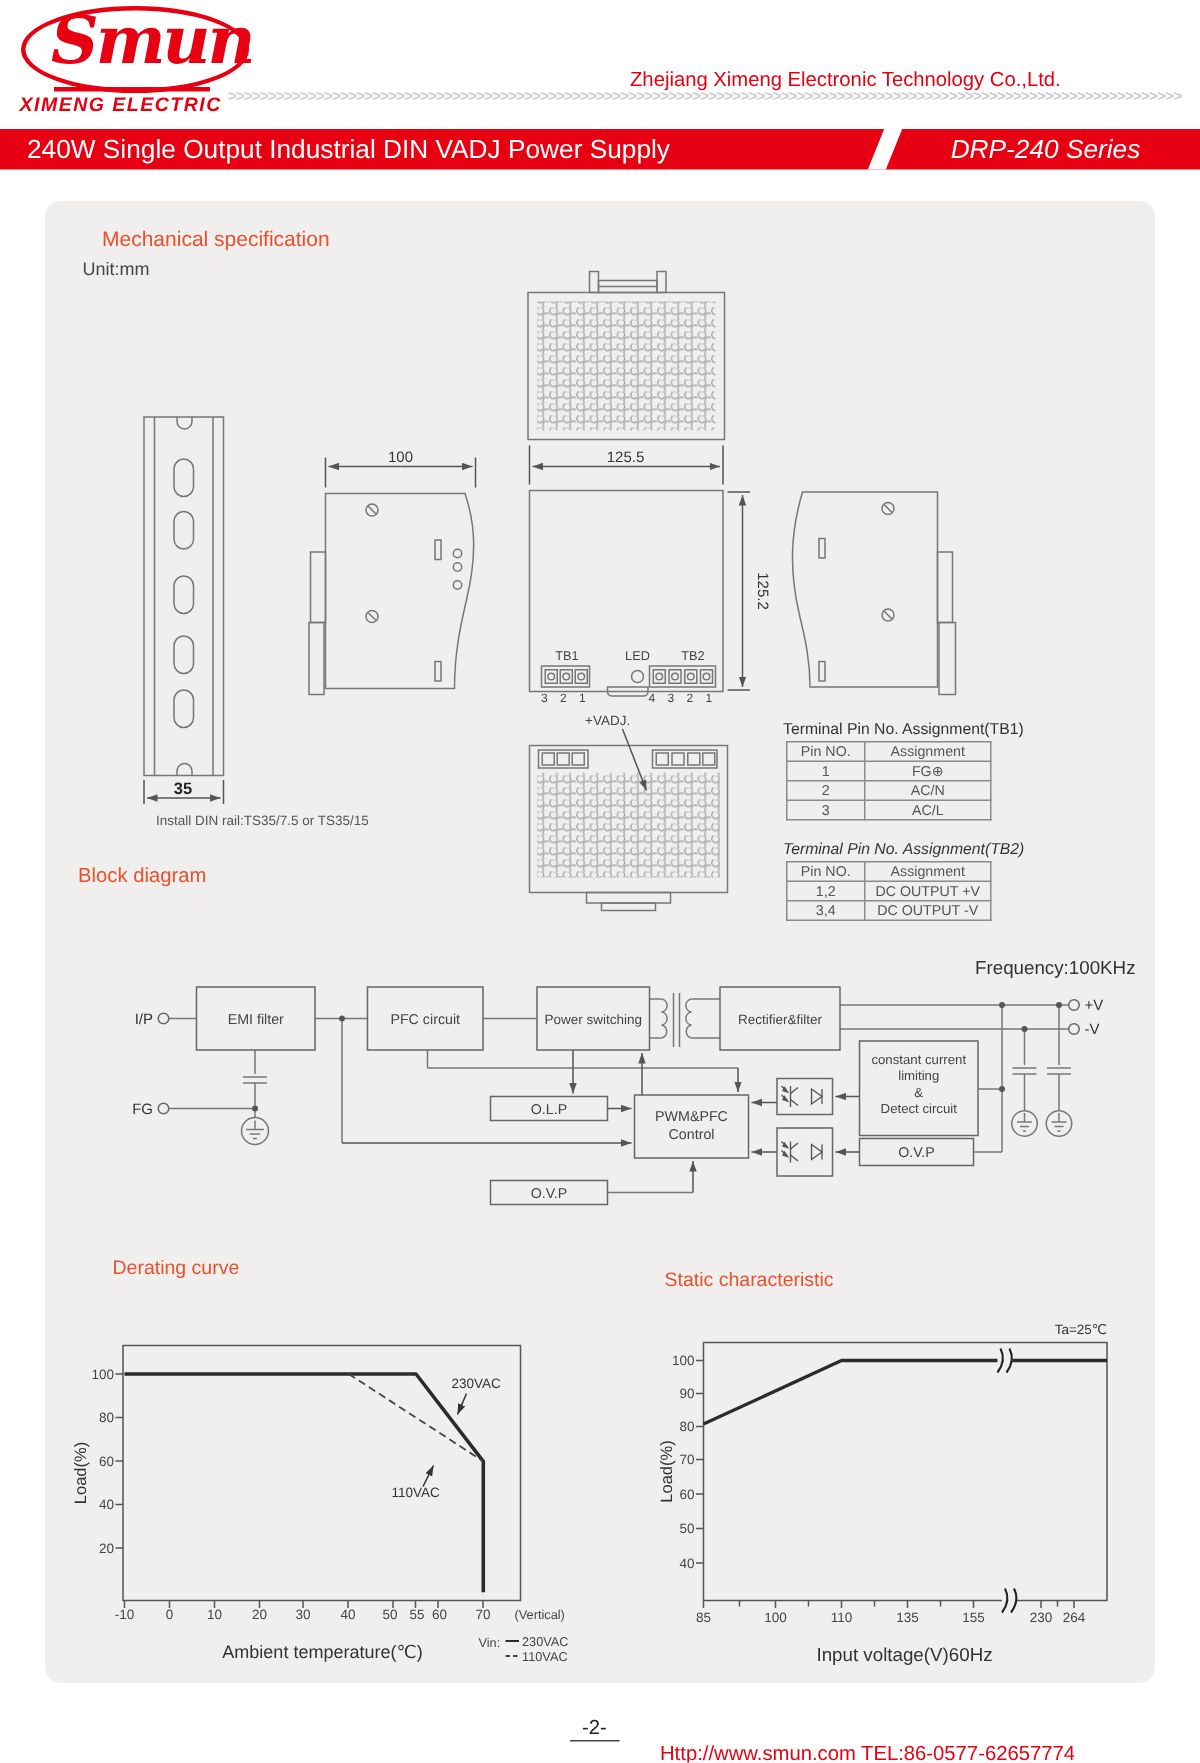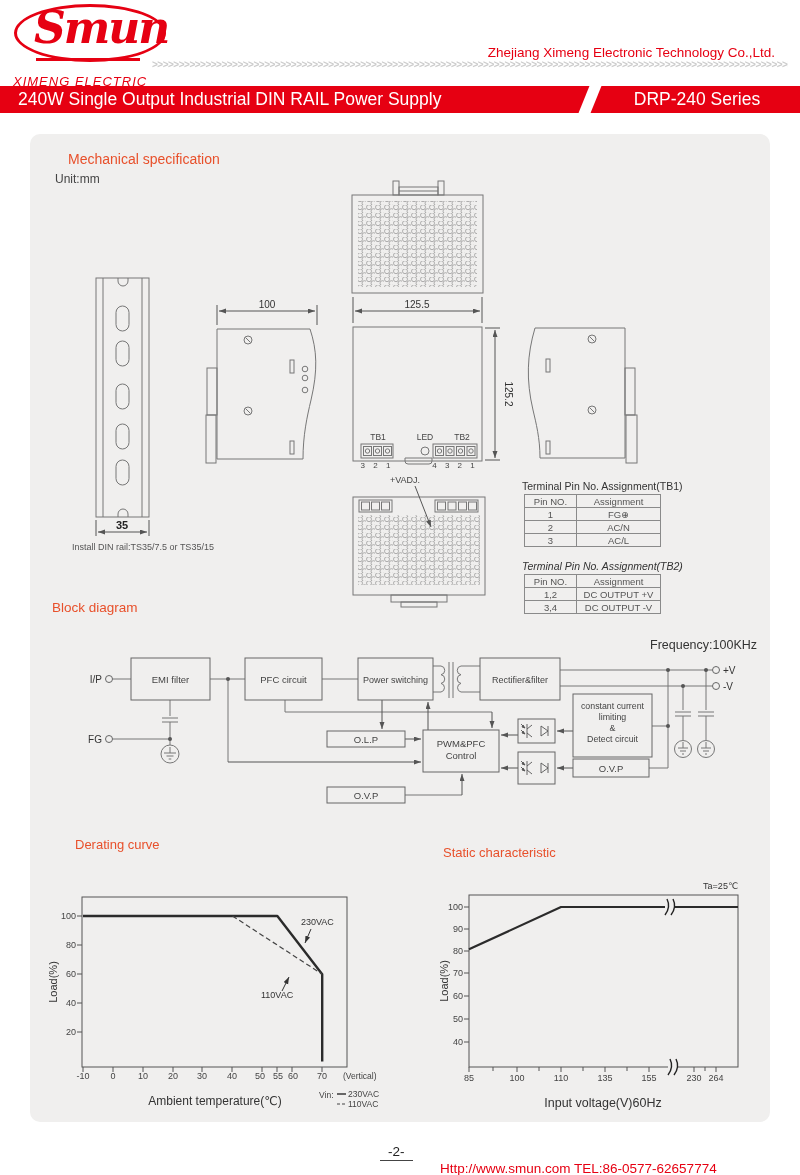--- a/index.html
+++ b/index.html
@@ -2,32 +2,32 @@
 <html><head>
 <meta charset="utf-8">
 <style>
   * { margin:0; padding:0; box-sizing:border-box; }
   body { width:800px; height:1175px; background:#ffffff; font-family:"Liberation Sans","DejaVu Sans",sans-serif; position:relative; overflow:hidden; }
   .abs { position:absolute; }
   
   .logo-ellipse { left:14px; top:4px; width:152px; height:58px; border:3px solid #e60012; border-radius:50%; }
   .logo-word { left:34px; top:2px; font-family:"DejaVu Serif","Liberation Serif",serif; font-style:italic; font-weight:bold; font-size:44px; color:#e60012; letter-spacing:-2px; }
   .logo-underline { left:36px; top:58px; width:104px; height:3px; background:#e60012; }
-  .logo-sub { left:13px; top:62px; font-size:13px; font-style:italic; font-weight:normal; color:#e60012; letter-spacing:1px;margin-top:12px; }
+  .logo-sub { left:13px; top:62px; font-size:13px; font-style:italic; font-weight:bold; color:#e60012; letter-spacing:1px; }
   .chevrons { left:152px; top:59px; width:636px; height:13px; overflow:hidden; white-space:nowrap; color:#cccccc; font-size:10px; font-weight:bold; letter-spacing:-0.5px; }
-  .company { left:420px; top:45px; width:355px; text-align:right; color:#e60012; font-size:13.5px; }
+  .company { left:420px; top:45px; width:355px; text-align:left; color:#e60012; font-size:13.5px; }
   .banner { left:0; top:86px; width:800px; height:27px; background:#e60012; }
   .banner-title { left:18px; top:86px; height:27px; line-height:27px; color:#fff; font-size:17.5px; }
   .banner-slash { left:584px; top:86px; width:12px; height:27px; background:#fff; transform:skewX(-22deg); }
-  .banner-series { left:602px; top:86px; width:190px; height:27px; line-height:27px; text-align:center; color:#fff; font-size:17.5px; }
+  .banner-series { left:602px; top:86px; width:190px; height:27px; line-height:27px; text-align:center; color:#fff; font-size:17.5px;font-style:italic; }
   
   .panel { left:30px; top:134px; width:740px; height:988px; background:#f0efee; border-radius:10px; }
   .sec-head { color:#e8502b; font-size:14px; }
   .unit { left:55px; top:172px; font-size:12px; color:#444; }
-  .note { left:72px; top:542px; font-size:9px; color:#555; }
+  .note { left:104px; top:542px; font-size:9px; color:#555; }
   .freq { left:650px; top:638px; font-size:12.5px; color:#333; }
   
   .tbl-title { font-size:10.5px; color:#333; }
   table.pintbl { border-collapse:collapse; font-size:9.5px; color:#555; }
   table.pintbl td { border:1px solid #8a8a8a; text-align:center; height:13px; padding:0 2px; }
   table.pintbl td.c1 { width:52px;margin-top:40px; } table.pintbl td.c2 { width:84px; }
   
   .pageno { left:380px; top:1144px; font-size:13.5px; color:#222; border-bottom:1.5px solid #444; padding:0 8px 1px; }
   .foot-link { left:440px; top:1144px; font-size:13.5px; color:#e60012; border-bottom:1.5px solid #e60012; padding-bottom:1px;margin-top:17px; }
   svg text { fill:#444; font-family:"Liberation Sans","DejaVu Sans",sans-serif; }
@@ -37,21 +37,21 @@
 <body>
 
 <div class="abs logo-ellipse"></div>
 <div class="abs logo-word">Smun</div>
 <div class="abs logo-underline"></div>
 <div class="abs logo-sub">XIMENG ELECTRIC</div>
 <div class="abs chevrons">&gt;&gt;&gt;&gt;&gt;&gt;&gt;&gt;&gt;&gt;&gt;&gt;&gt;&gt;&gt;&gt;&gt;&gt;&gt;&gt;&gt;&gt;&gt;&gt;&gt;&gt;&gt;&gt;&gt;&gt;&gt;&gt;&gt;&gt;&gt;&gt;&gt;&gt;&gt;&gt;&gt;&gt;&gt;&gt;&gt;&gt;&gt;&gt;&gt;&gt;&gt;&gt;&gt;&gt;&gt;&gt;&gt;&gt;&gt;&gt;&gt;&gt;&gt;&gt;&gt;&gt;&gt;&gt;&gt;&gt;&gt;&gt;&gt;&gt;&gt;&gt;&gt;&gt;&gt;&gt;&gt;&gt;&gt;&gt;&gt;&gt;&gt;&gt;&gt;&gt;&gt;&gt;&gt;&gt;&gt;&gt;&gt;&gt;&gt;&gt;&gt;&gt;&gt;&gt;&gt;&gt;&gt;&gt;&gt;&gt;&gt;&gt;&gt;&gt;&gt;&gt;&gt;&gt;&gt;&gt;&gt;&gt;&gt;&gt;&gt;&gt;&gt;&gt;&gt;&gt;&gt;&gt;&gt;&gt;&gt;&gt;&gt;&gt;&gt;&gt;&gt;&gt;&gt;&gt;&gt;&gt;&gt;&gt;&gt;&gt;&gt;&gt;&gt;&gt;&gt;&gt;&gt;&gt;&gt;&gt;&gt;&gt;&gt;&gt;&gt;&gt;&gt;&gt;&gt;&gt;&gt;&gt;&gt;&gt;&gt;&gt;&gt;&gt;&gt;&gt;&gt;&gt;&gt;&gt;&gt;&gt;&gt;&gt;&gt;&gt;&gt;&gt;&gt;&gt;&gt;&gt;&gt;&gt;&gt;&gt;&gt;&gt;&gt;&gt;&gt;&gt;&gt;&gt;&gt;&gt;&gt;&gt;&gt;&gt;&gt;&gt;&gt;&gt;&gt;&gt;</div>
 <div class="abs company">Zhejiang Ximeng Electronic Technology Co.,Ltd.</div>
 
 <div class="abs banner"></div>
-<div class="abs banner-title">240W Single Output Industrial DIN RAIL Power Supply</div>
+<div class="abs banner-title">240W Single Output Industrial DIN VADJ Power Supply</div>
 <div class="abs banner-slash"></div>
 <div class="abs banner-series">DRP-240 Series</div>
 
 <div class="abs panel"></div>
 
 <div class="abs sec-head" style="left:52px;top:151px;margin-left:16px;">Mechanical specification</div>
 <div class="abs unit">Unit:mm</div>
 
 <svg class="abs" style="left:90px;top:270px;" width="80" height="285" viewBox="0 0 80 285">
   <defs>
@@ -230,21 +230,21 @@
         <td>1,2</td>
         <td>DC OUTPUT +V</td>
       </tr>
   <tr>
         <td>3,4</td>
         <td>DC OUTPUT -V</td>
       </tr>
 </tbody>
   </table>
 
-<div class="abs sec-head" style="left:52px;top:600px;font-size:13.5px;">Block diagram</div>
+<div class="abs sec-head" style="left:52px;top:576px;font-size:13.5px;">Block diagram</div>
 <div class="abs freq">Frequency:100KHz</div>
 
 <svg class="abs" style="left:40px;top:640px;" width="720" height="190" viewBox="0 0 720 190">
   <defs>
     <marker id="arrB" orient="auto" markerWidth="8" markerHeight="6" refX="7" refY="2.5">
         <path d="M0,0L7,2.5L0,5Z" fill="#555"></path>
       </marker>
   </defs>
   <g stroke="#777" fill="none" stroke-width="1">
     <line x1="72.5" y1="39" x2="91" y2="39"></line>

